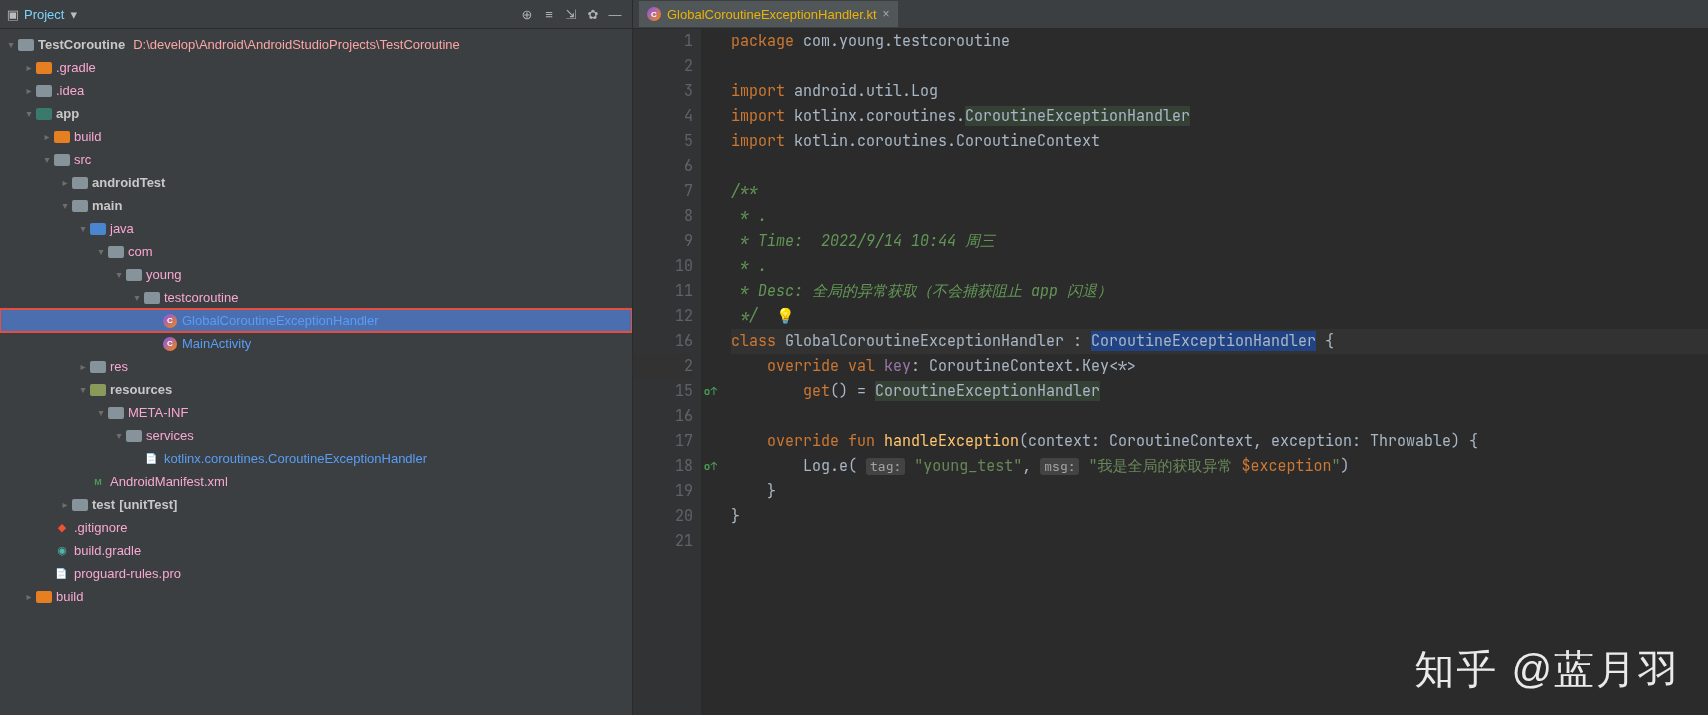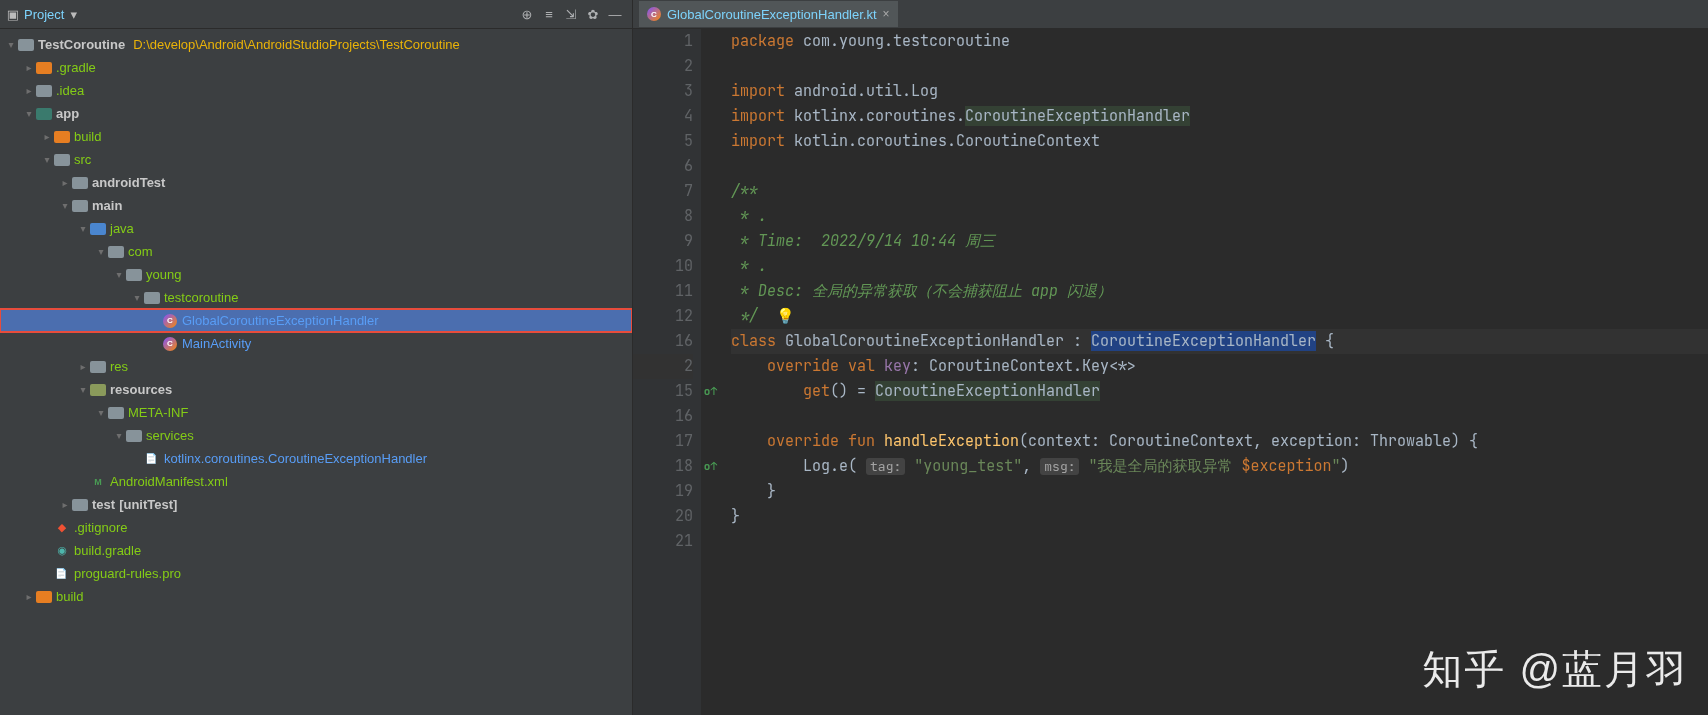--- a/index.html
+++ b/index.html
@@ -10,43 +10,43 @@
 .sidebar-header .title { color:#7dd3fc; margin-left:4px; }
 .sidebar-header .dropdown { margin-left:6px; color:#bbbbbb; }
 .sidebar-header .spacer { flex:1; }
 .sidebar-header .tool-icon { width:22px; height:22px; display:flex; align-items:center; justify-content:center; color:#afb1b3; cursor:pointer; }
 .tree { flex:1; overflow:auto; padding-top:4px; }
 .tree-row { display:flex; align-items:center; height:23px; white-space:nowrap; cursor:pointer; }
 .tree-row.selected { background:#4b6eaf; color:#fff; }
 .tree-row.highlighted { outline:2px solid #e74c3c; outline-offset:-1px; }
 .chevron { width:14px; text-align:center; color:#6e6e6e; font-size:10px; }
 .folder-icon { width:16px; height:14px; margin-right:4px; display:flex; align-items:center; justify-content:center; }
-.label { color:#84cc16; }
+.label { color:#f9a8d4; }
 .label.bold { font-weight:bold; color:#c8c8c8; }
 .label.link { color:#589df6; }
-.path { color:#eab308; margin-left:8px; }
+.path { color:#fca5a5; margin-left:8px; }
 .editor { flex:1; display:flex; flex-direction:column; background:#2b2b2b; }
 .tabbar { display:flex; align-items:center; height:29px; background:#3c3f41; border-bottom:1px solid #2b2b2b; padding-left:6px; }
 .tab { display:flex; align-items:center; height:26px; padding:0 8px; background:#515658; border-radius:0; gap:6px; }
-.tab-label { color:#7dd3fc; }
+.tab-label { color:#eab308; }
 .tab-close { color:#aaa; font-size:12px; }
 .code-area { flex:1; display:flex; font-family:"JetBrains Mono","Consolas",monospace; font-size:15px; line-height:25px; }
 .gutter { width:68px; background:#313335; color:#606366; text-align:right; padding-right:8px; user-select:none; }
 .gutter .ln { height:25px; position:relative; }
 .gutter .markers { position:absolute; right:-24px; top:0; display:flex; gap:2px; }
 .code { flex:1; padding-left:30px; color:#a9b7c6; position:relative; }
 .code .line { height:25px; white-space:pre; }
 .kw { color:#cc7832; }
 .str { color:#6a8759; }
 .doccomment { color:#629755; font-style:italic; }
 .func { color:#ffc66d; }
 .hl-purple { background:#344134; }
 .hl-blue { background:#214283; }
 .param-hint { background:#434343; color:#a3a3a3; border-radius:3px; padding:0 4px; font-size:13px; font-style:normal; }
-.watermark { position:absolute; right:20px; bottom:18px; color:rgba(255,255,255,0.9); font-size:40px; font-family:"Microsoft YaHei",sans-serif; letter-spacing:2px; pointer-events:none; }
+.watermark { position:absolute; right:28px; bottom:18px; color:rgba(255,255,255,0.9); font-size:40px; font-family:"Microsoft YaHei",sans-serif; letter-spacing:2px; pointer-events:none; }
 .bulb { color:#ffc66d; }
 .gutter-ico { color:#499c54; font-size:11px; font-weight:bold; }
 .fbox { display:inline-block; width:16px; height:12px; border-radius:2px; }
 .fbox.orange { background:#e67e22; }
 .fbox.gray { background:#87939a; }
 .fbox.blue { background:#4a86cf; }
 .fbox.teal { background:#3a7a6d; }
 .fbox.olive { background:#8a9a5b; }
 .mini-ic { width:14px; height:14px; display:inline-flex; align-items:center; justify-content:center; }
 .git-ic { color:#f05133; font-size:11px; }

